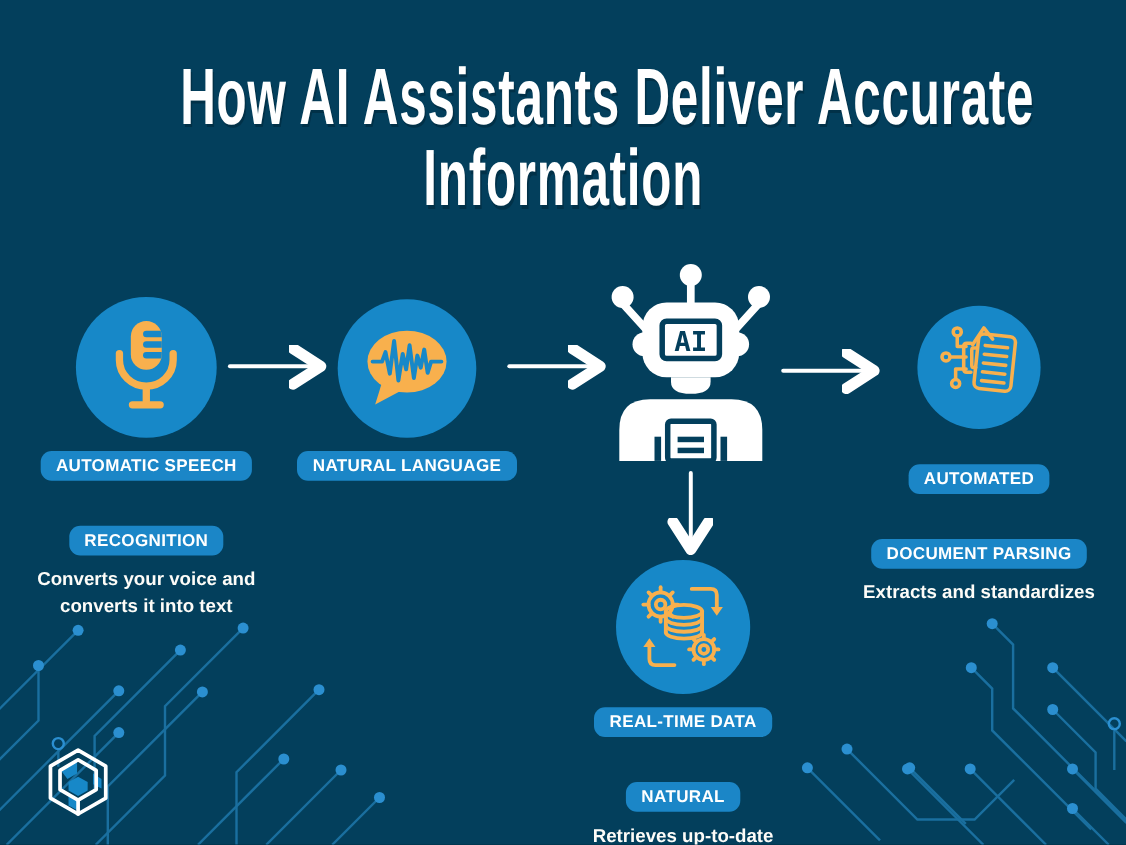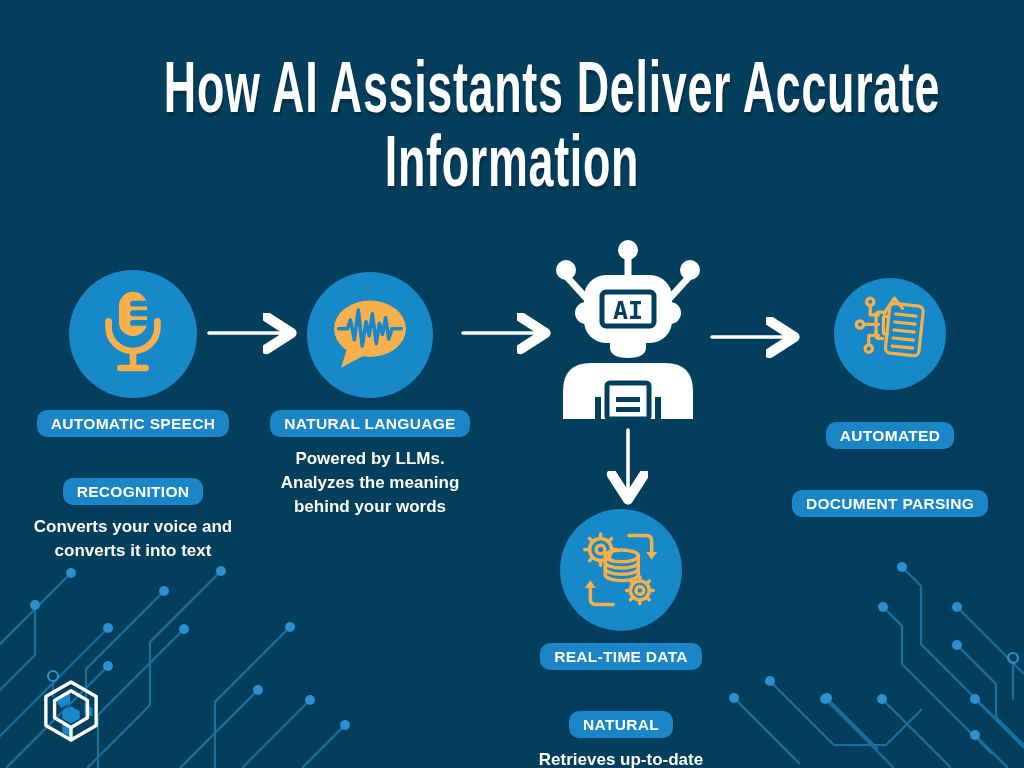--- a/index.html
+++ b/index.html
@@ -158,25 +158,20 @@
       <div class="circle" style="width:126px;height:126px;">
         <svg width="86" height="76" viewBox="0 0 110 96">
           <ellipse cx="55" cy="40" rx="46" ry="36" fill="#f8b04d"></ellipse>
           <path d="M26,64 L18,90 L48,74 Z" fill="#f8b04d"></path>
           <path d="M15,40 H26 L30,29 L35,54 L40,16 L45,62 L50,31 L54,49 L58,21 L63,59 L67,33 L71,47 L75,26 L79,53 L83,40 H95" fill="none" stroke="#1788c8" stroke-width="4.6" stroke-linecap="round" stroke-linejoin="round"></path>
         </svg>
       </div>
       <div class="badge">
         <span class="badge-line">NATURAL LANGUAGE</span>
       </div>
-      <div class="desc">
-        <span>Powered by LLMs.</span>
-        <span>Analyzes the meaning</span>
-        <span>behind your words</span>
-      </div>
     </div>
 
     <div class="robot-wrap">
       <svg width="150" height="180" viewBox="0 0 150 180">
         <g fill="#ffffff">
           <circle cx="75" cy="11" r="10"></circle>
           <rect x="71.5" y="18" width="7" height="26"></rect>
           <circle cx="13" cy="31" r="10"></circle>
           <circle cx="137" cy="31" r="10"></circle>
           <path d="M14,38 L34,60" stroke="#ffffff" stroke-width="7" stroke-linecap="round"></path>
@@ -219,20 +214,21 @@
                 <path d="M61,74 H89"></path>
             </g>
           </g>
         </svg>
       </div>
       <div class="badge" style="margin-top:32px;">
         <span class="badge-line">AUTOMATED</span>
         <span class="badge-line">DOCUMENT PARSING</span>
       </div>
       <div class="desc">
+        <span>Extracts and standardizes</span>
       </div>
     </div>
 
     <div class="node" style="left:486px; top:509px;">
       <div class="circle" style="width:122px;height:122px;">
         <svg width="88" height="88" viewBox="0 0 112 112">
           <g fill="none" stroke="#f8b04d" stroke-width="4.4" stroke-linecap="round" stroke-linejoin="round">
             <g>
               <circle cx="30" cy="30" r="14"></circle>
               <circle cx="30" cy="30" r="5.5"></circle>

